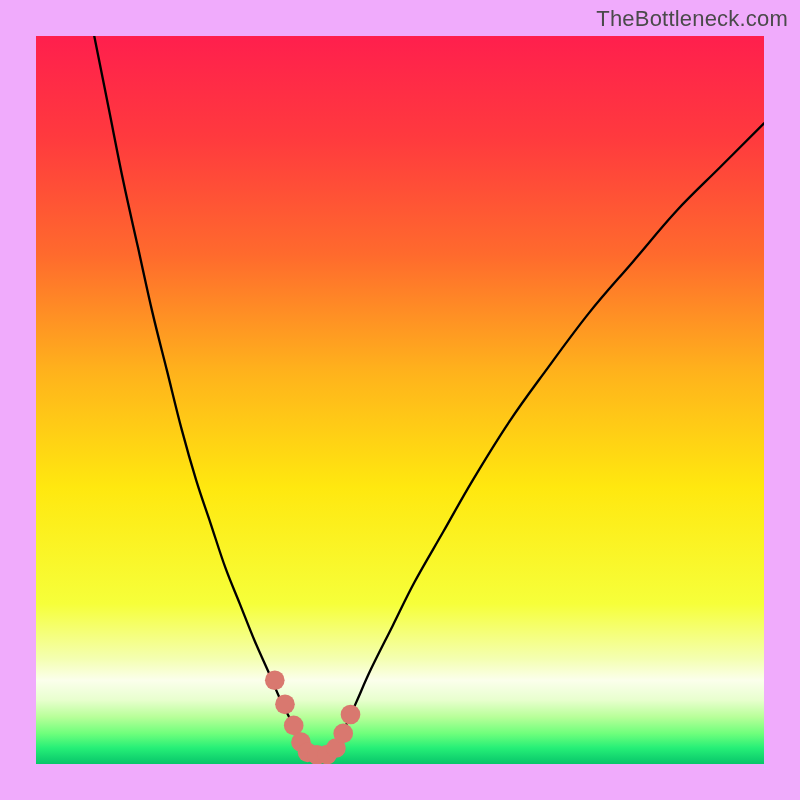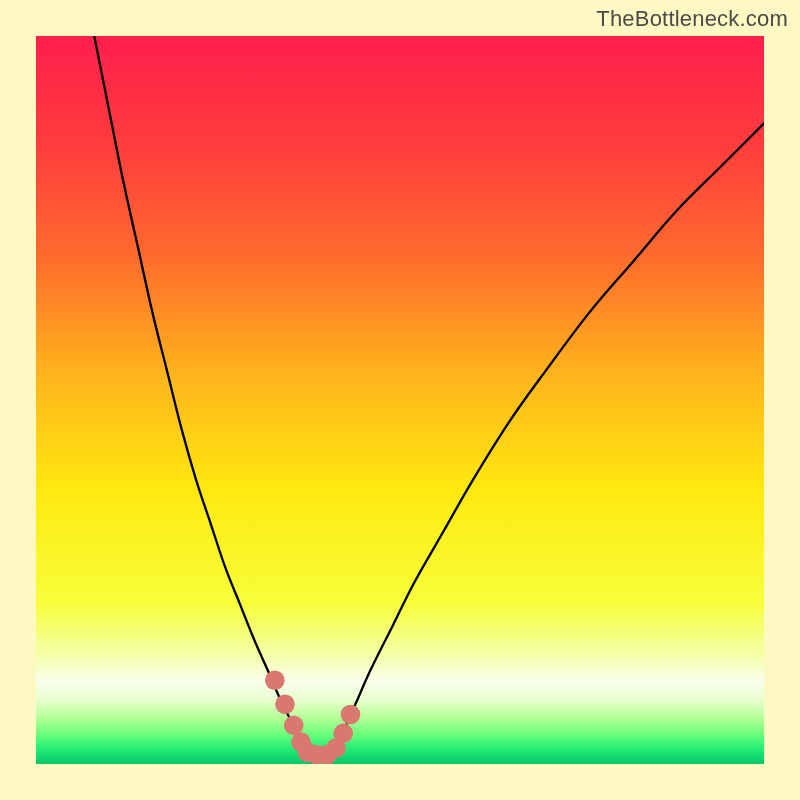--- a/index.html
+++ b/index.html
@@ -10,21 +10,21 @@
     background: #000;
     overflow: hidden;
     font-family: Arial, Helvetica, sans-serif;
   }
   .frame {
     position: absolute;
     left: 0;
     top: 0;
     width: 800px;
     height: 800px;
-    background: #fef9c3;
+    background: #f0abfc;
   }
   .plot-area {
     position: absolute;
     left: 36px;
     top: 36px;
     width: 728px;
     height: 728px;
     overflow: hidden;
   }
   .gradient {

